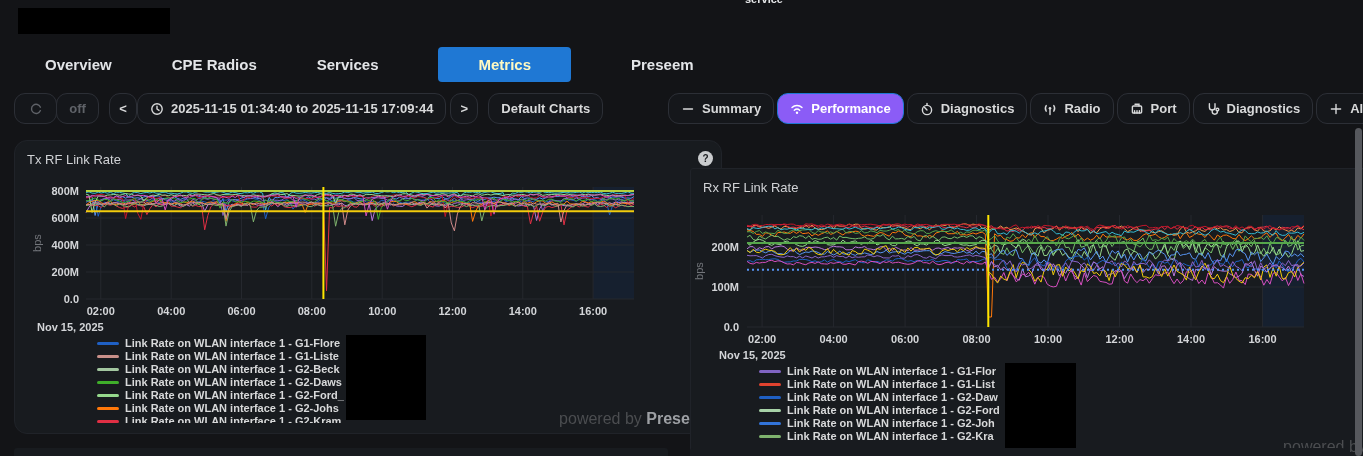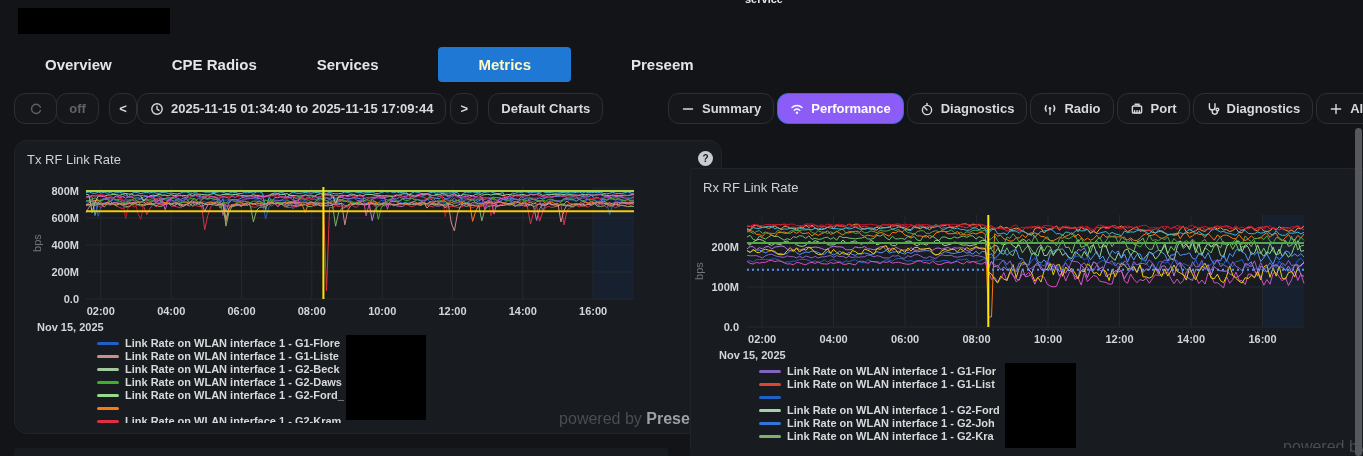--- a/index.html
+++ b/index.html
@@ -231,20 +231,21 @@
       <div class="legend-row">
         <span class="swatch" style="background: rgb(63, 174, 42);"></span>
         <span class="legend-label">Link Rate on WLAN interface 1 - G2-Daws</span>
       </div>
       <div class="legend-row">
         <span class="swatch" style="background: rgb(150, 217, 141);"></span>
         <span class="legend-label">Link Rate on WLAN interface 1 - G2-Ford_</span>
       </div>
       <div class="legend-row">
         <span class="swatch" style="background: rgb(255, 120, 10);"></span>
+        <span class="legend-label">Link Rate on WLAN interface 1 - G2-Johs</span>
       </div>
       <div class="legend-row">
         <span class="swatch" style="background: rgb(224, 47, 68);"></span>
         <span class="legend-label">Link Rate on WLAN interface 1 - G2-Kram</span>
       </div>
     </div>
   <div class="legend-scrollbar" id="legend-scrollbar-0"></div>
   <div class="redaction" id="redaction-0"></div>
   <div class="powered">
     <span>powered by</span>
@@ -303,20 +304,21 @@
       <div class="legend-row">
         <span class="swatch" style="background: rgb(128, 100, 194);"></span>
         <span class="legend-label">Link Rate on WLAN interface 1 - G1-Flor</span>
       </div>
       <div class="legend-row">
         <span class="swatch" style="background: rgb(224, 67, 47);"></span>
         <span class="legend-label">Link Rate on WLAN interface 1 - G1-List</span>
       </div>
       <div class="legend-row">
         <span class="swatch" style="background: rgb(31, 96, 196);"></span>
+        <span class="legend-label">Link Rate on WLAN interface 1 - G2-Daw</span>
       </div>
       <div class="legend-row">
         <span class="swatch" style="background: rgb(167, 210, 167);"></span>
         <span class="legend-label">Link Rate on WLAN interface 1 - G2-Ford</span>
       </div>
       <div class="legend-row">
         <span class="swatch" style="background: rgb(50, 116, 217);"></span>
         <span class="legend-label">Link Rate on WLAN interface 1 - G2-Joh</span>
       </div>
       <div class="legend-row">

